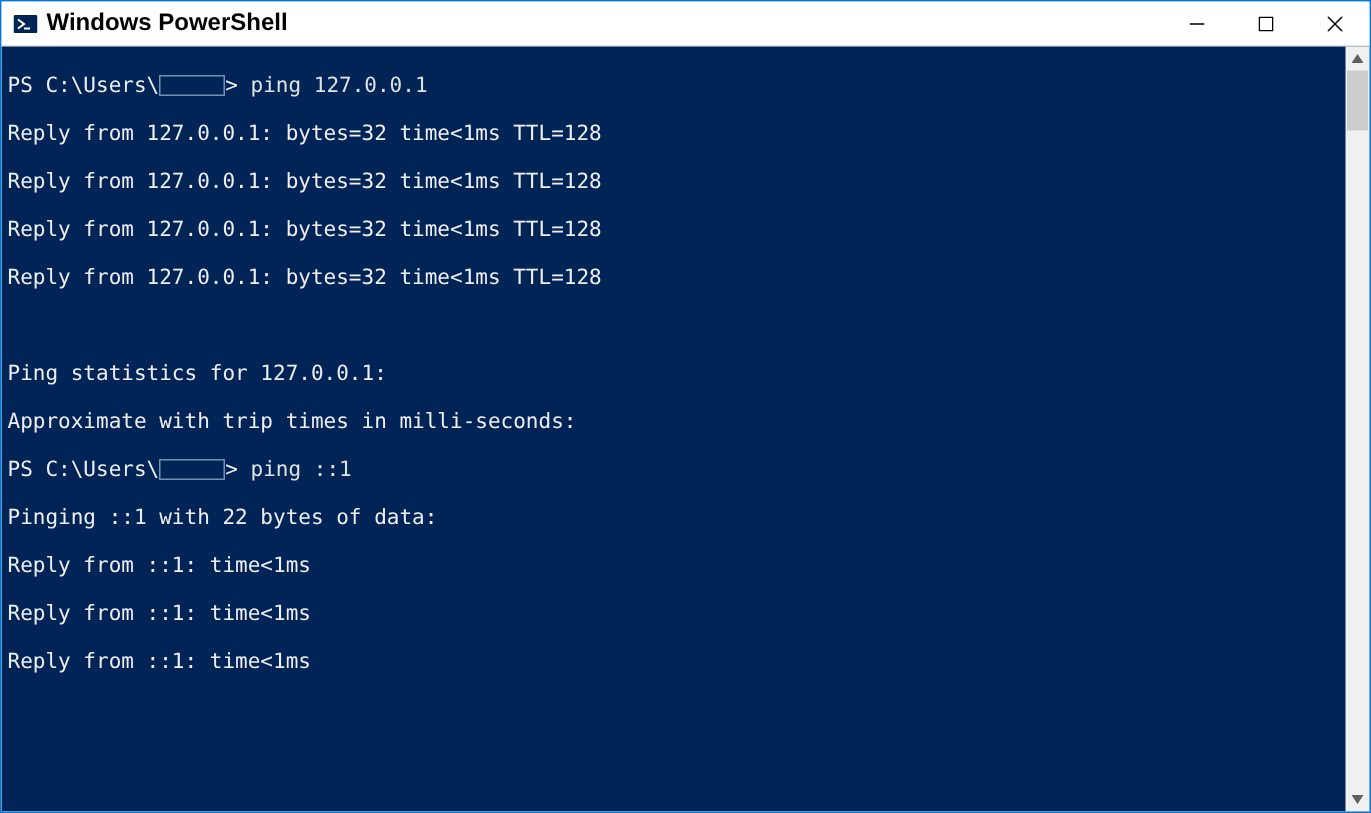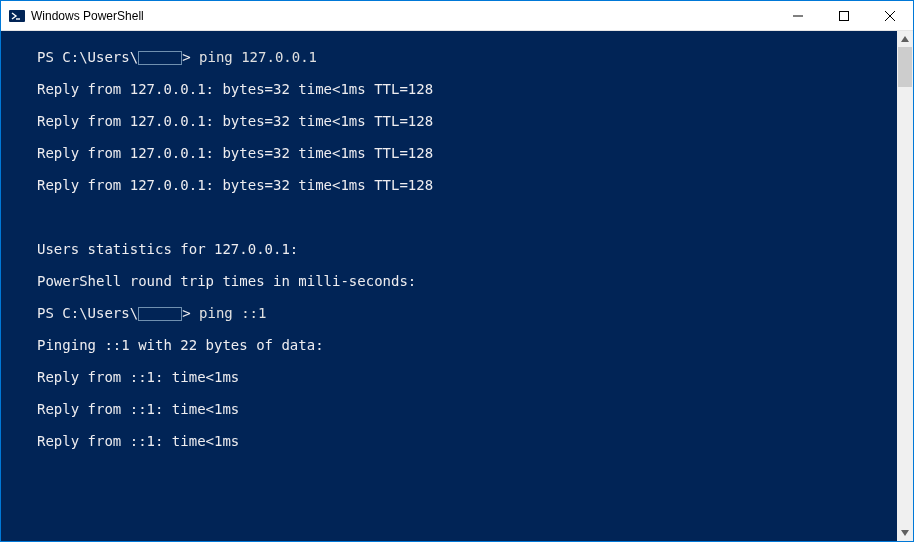--- a/index.html
+++ b/index.html
@@ -21,23 +21,24 @@
     }
     .titlebar-icon {
       width: 16px;
       height: 16px;
       margin-right: 6px;
       display: inline-flex;
       align-items: center;
       justify-content: center;
     }
     .titlebar-title {
-      font-size: 12px;
+      font-size: 16px;
       color: #000;
       flex: 1;
+      font-weight: bold;
     }
     .window-controls {
       display: flex;
       height: 100%;
     }
     .win-btn {
       width: 46px;
       height: 100%;
       display: flex;
       align-items: center;
@@ -91,21 +92,21 @@
     .redact {
       display: inline-block;
       width: 44px;
       height: 14px;
       background: #012456;
       vertical-align: middle;
       border: 1px solid #7090b0;
     }
     .prompt { color: #eeedf0; }
     .cmd { color: #e0e0e0; }
-    .line { min-height: 16px; margin-left: 32px; }
+    .line { min-height: 16px; }
   </style>
 </head>
 <body>
 
 <div class="titlebar">
   <span class="titlebar-icon">
     <svg width="16" height="16" viewBox="0 0 16 16">
       <rect x="0" y="2" width="16" height="12" rx="1" fill="#012456"></rect>
       <path d="M3 5 L7 8 L3 11" stroke="#fff" stroke-width="1.4" fill="none"></path>
       <line x1="7" y1="11" x2="11" y2="11" stroke="#fff" stroke-width="1.4"></line>
@@ -133,22 +134,22 @@
 </div>
 
 <div class="terminal-wrap">
   <div class="terminal">
 <div class="line"><span class="prompt">PS C:\Users\</span><span class="redact"></span><span class="prompt">&gt;</span> <span class="cmd">ping 127.0.0.1</span></div>
 <div class="line">Reply from 127.0.0.1: bytes=32 time&lt;1ms TTL=128</div>
 <div class="line">Reply from 127.0.0.1: bytes=32 time&lt;1ms TTL=128</div>
 <div class="line">Reply from 127.0.0.1: bytes=32 time&lt;1ms TTL=128</div>
 <div class="line">Reply from 127.0.0.1: bytes=32 time&lt;1ms TTL=128</div>
 <div class="line"></div>
-<div class="line">Users statistics for 127.0.0.1:</div>
-<div class="line">PowerShell round trip times in milli-seconds:</div>
+<div class="line">Ping statistics for 127.0.0.1:</div>
+<div class="line">Approximate with trip times in milli-seconds:</div>
 <div class="line"><span class="prompt">PS C:\Users\</span><span class="redact"></span><span class="prompt">&gt;</span> <span class="cmd">ping ::1</span></div>
 <div class="line">Pinging ::1 with 22 bytes of data:</div>
 <div class="line">Reply from ::1: time&lt;1ms</div>
 <div class="line">Reply from ::1: time&lt;1ms</div>
 <div class="line">Reply from ::1: time&lt;1ms</div>
 
 
 
 
 

